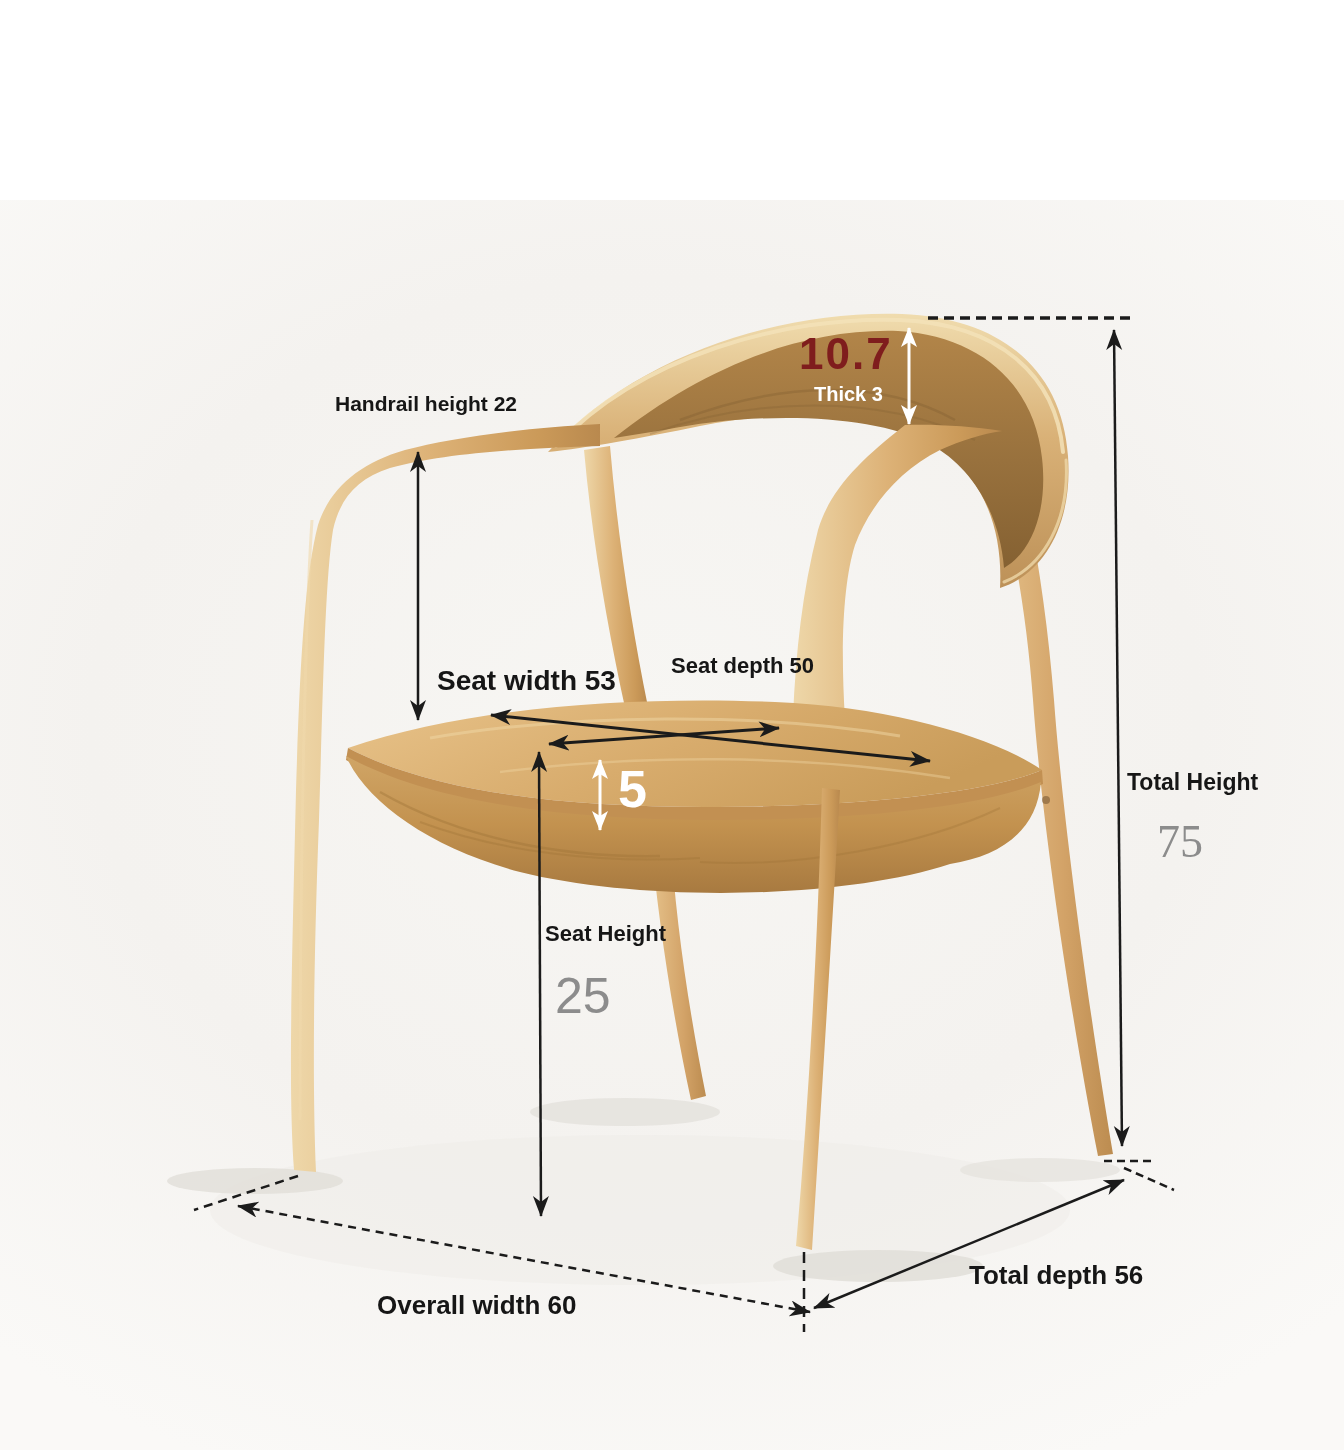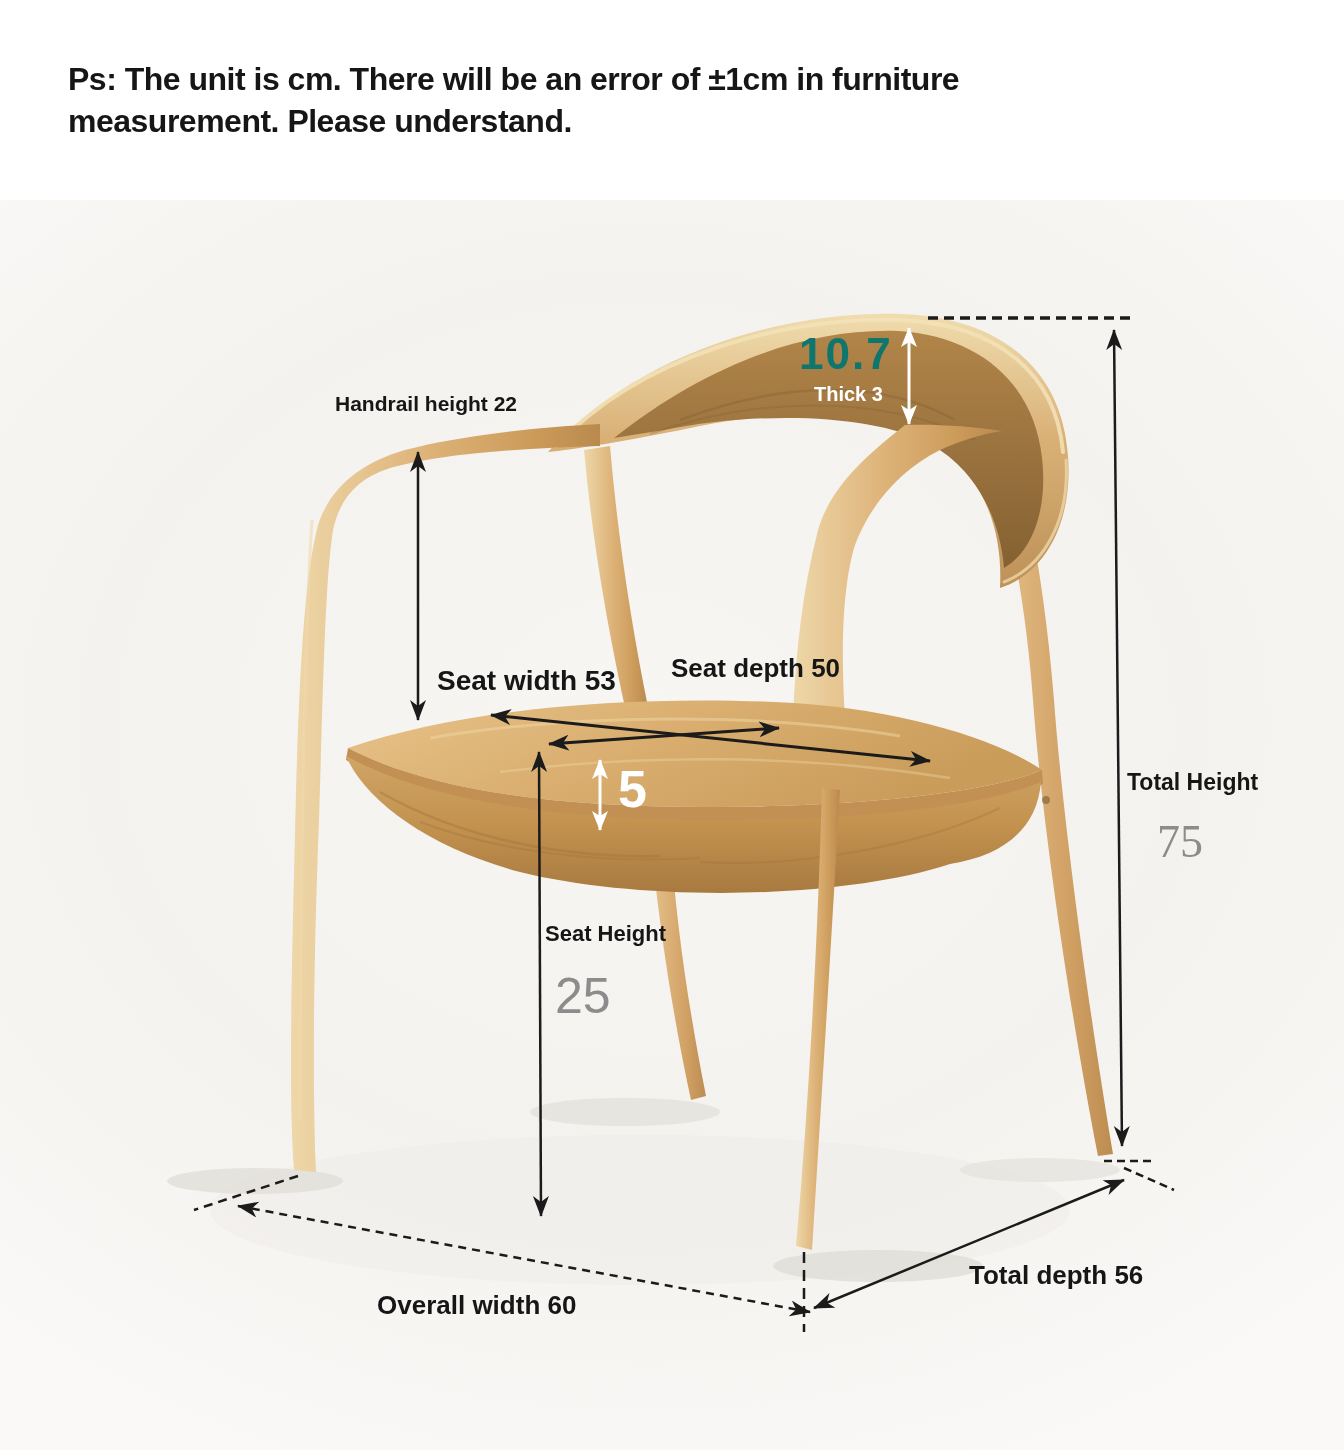--- a/index.html
+++ b/index.html
@@ -18,24 +18,24 @@
   .lbl{
     position:absolute;
     font-weight:bold;
     color:#161616;
     white-space:nowrap;
     line-height:1.2;
   }
   .note1{left:68px;top:58px;width:1100px;font-size:32px;letter-spacing:-0.5px;line-height:1.32;white-space:normal;}
   .note2{left:114px;top:167px;font-size:27px;}
   .lbl-handrail{left:335px;top:391px;font-size:21px;}
-  .lbl-107{left:799px;top:328px;font-size:44px;color:#0f766e;letter-spacing:2px;}
+  .lbl-107{left:799px;top:328px;font-size:44px;color:#7f1d1d;letter-spacing:2px;}
   .lbl-thick{left:814px;top:382px;font-size:20px;color:#ffffff;}
   .lbl-seatwidth{left:437px;top:664px;font-size:28px;}
-  .lbl-seatdepth{left:671px;top:653px;font-size:26px;}
+  .lbl-seatdepth{left:671px;top:653px;font-size:22px;}
   .lbl-5{left:618px;top:758px;font-size:52px;color:#ffffff;}
   .lbl-seatheight{left:545px;top:921px;font-size:22px;}
   .num{font-weight:normal;color:#8c8c8c;}
   .lbl-41{left:555px;top:966px;font-size:50px;}
   .lbl-totalheight{left:1127px;top:769px;font-size:23px;}
   .lbl-75{left:1157px;top:814px;font-size:46px;font-family:Liberation Serif, serif;}
   .lbl-overallwidth{left:377px;top:1290px;font-size:26px;}
   .lbl-totaldepth{left:937px;top:1260px;font-size:26px;margin-left:32px;}
 </style>
 </head>
@@ -178,21 +178,20 @@
 
       <line x1="804" y1="1252" x2="804" y2="1332" stroke-width="2.5" stroke-dasharray="11 7"></line>
       <line x1="298" y1="1176" x2="194" y2="1210" stroke-width="2.5" stroke-dasharray="9 6"></line>
 
       <line x1="238" y1="1206" x2="810" y2="1312" stroke-width="2.5" stroke-dasharray="8 6" marker-start="url(#ab)" marker-end="url(#ab)"></line>
 
       <line x1="814" y1="1308" x2="1124" y2="1180" stroke-width="2.5" marker-start="url(#ab)" marker-end="url(#ab)"></line>
     </g>
   </svg>
 
-  <div class="lbl note1">Ps: The unit is cm. There will be an error of ±1cm in furniture measurement. Please understand.</div>
 
   <div class="lbl lbl-handrail">Handrail height 22</div>
   <div class="lbl lbl-107">10.7</div>
   <div class="lbl lbl-thick">Thick 3</div>
   <div class="lbl lbl-seatwidth">Seat width 53</div>
   <div class="lbl lbl-seatdepth">Seat depth 50</div>
   <div class="lbl lbl-5">5</div>
   <div class="lbl lbl-seatheight">Seat Height</div>
   <div class="lbl lbl-41 num">25</div>
   <div class="lbl lbl-totalheight">Total Height</div>

